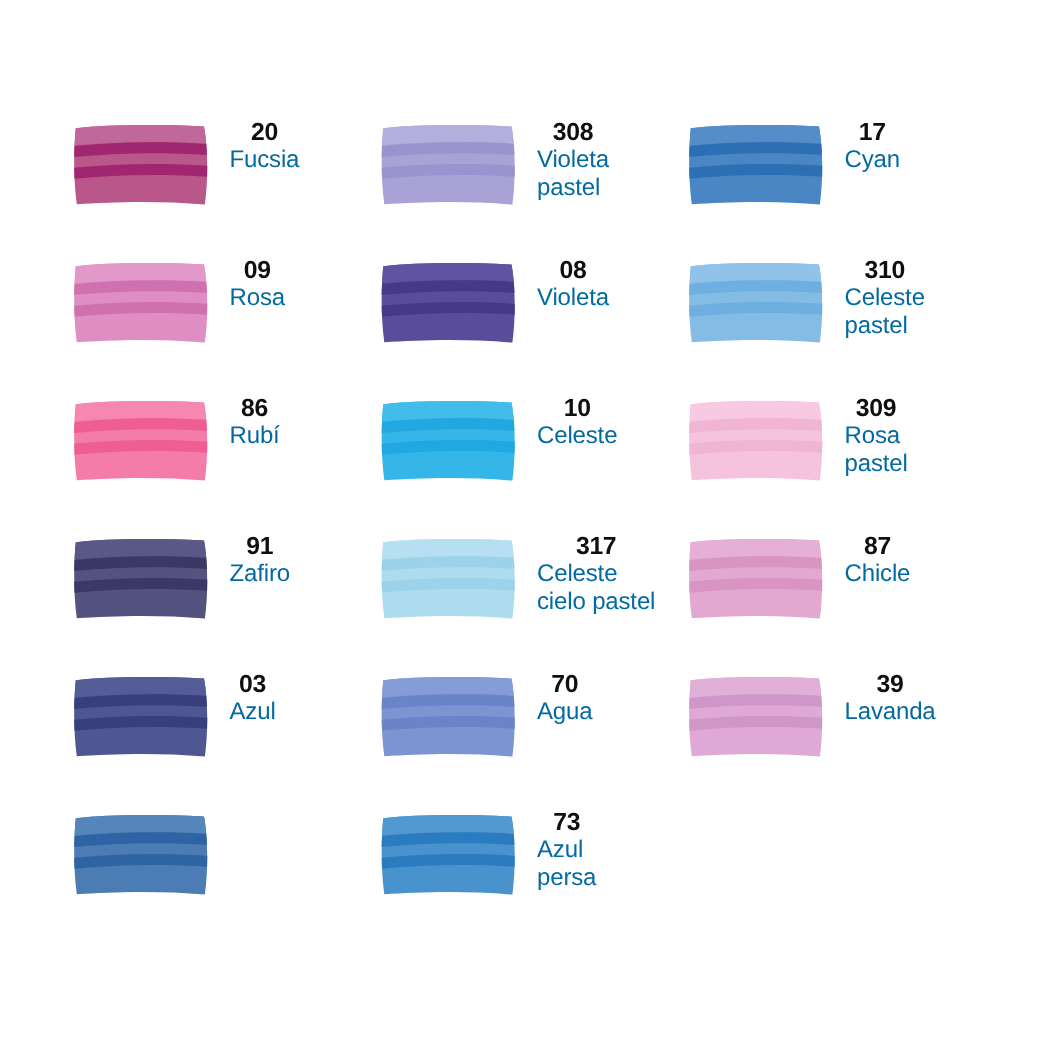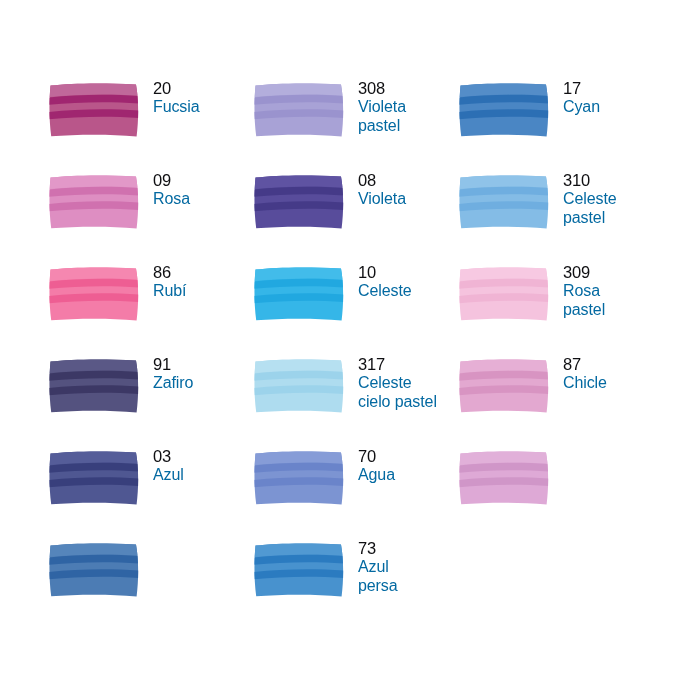--- a/index.html
+++ b/index.html
@@ -51,23 +51,24 @@
   }
 
   .swatch-label {
     padding-top: 1px;
     line-height: 1.16;
   }
 
   .swatch-code {
     display: block;
     font-size: 16.5px;
-    font-weight: normal;
+    font-weight: bold;
     color: #0f0f12;
     letter-spacing: -0.2px;
+    text-align: center;
   }
 
   .swatch-name {
     display: block;
     font-size: 16px;
     font-weight: normal;
     color: #0369a1;
     letter-spacing: -0.1px;
     max-width: 118px;
     white-space: pre-line;
@@ -385,20 +386,24 @@
               </clipPath>
             </defs>
             <g clip-path="url(#clip-15)">
               <rect x="0" y="0" width="94" height="58" fill="#DEA9D6"></rect>
               <path d="M0,0 L94,0 L94,15 C60,12.5 28,13.5 0,16 Z" fill="#E1B0D9"></path>
               <path d="M0,16.5 C28,13.8 60,12.8 94,15.3 L94,22.6 C60,20.1 28,21.1 0,23.8 Z" fill="#D096C8"></path>
               <path d="M0,31.0 C28,28.3 60,27.3 94,29.8 L94,37.1 C60,34.6 28,35.6 0,38.3 Z" fill="#D096C8"></path>
             </g>
           </svg>
         </div>
+        <div class="swatch-label">
+          <span class="swatch-code">39</span>
+          <span class="swatch-name">Lavanda</span>
+        </div>
       </div>
       <div class="swatch-cell">
         <div class="swatch-figure">
           <svg viewBox="0 0 94 58">
             <defs>
               <clipPath id="clip-16">
                 <path d="M2.5,4.5 C22,2.4 52,1.6 88,3.4 C90.6,17 90.9,38 88.6,55.4 C58,52.6 26,53.6 3.2,55.2 C1.0,39 1.0,20 2.5,4.5 Z"></path>
               </clipPath>
             </defs>
             <g clip-path="url(#clip-16)">

